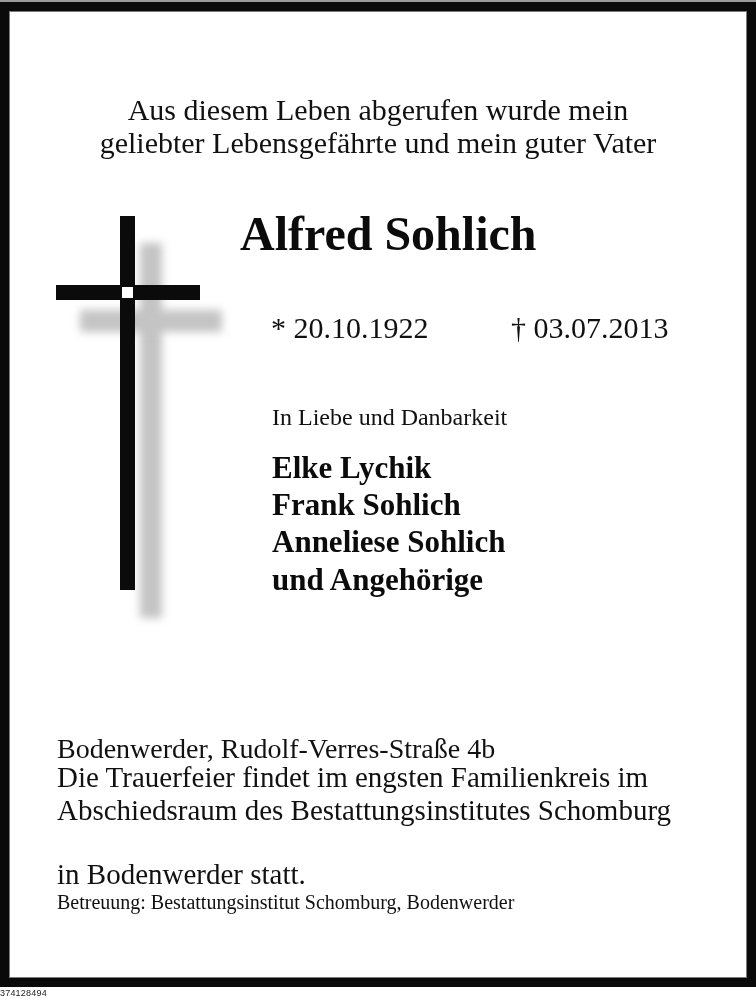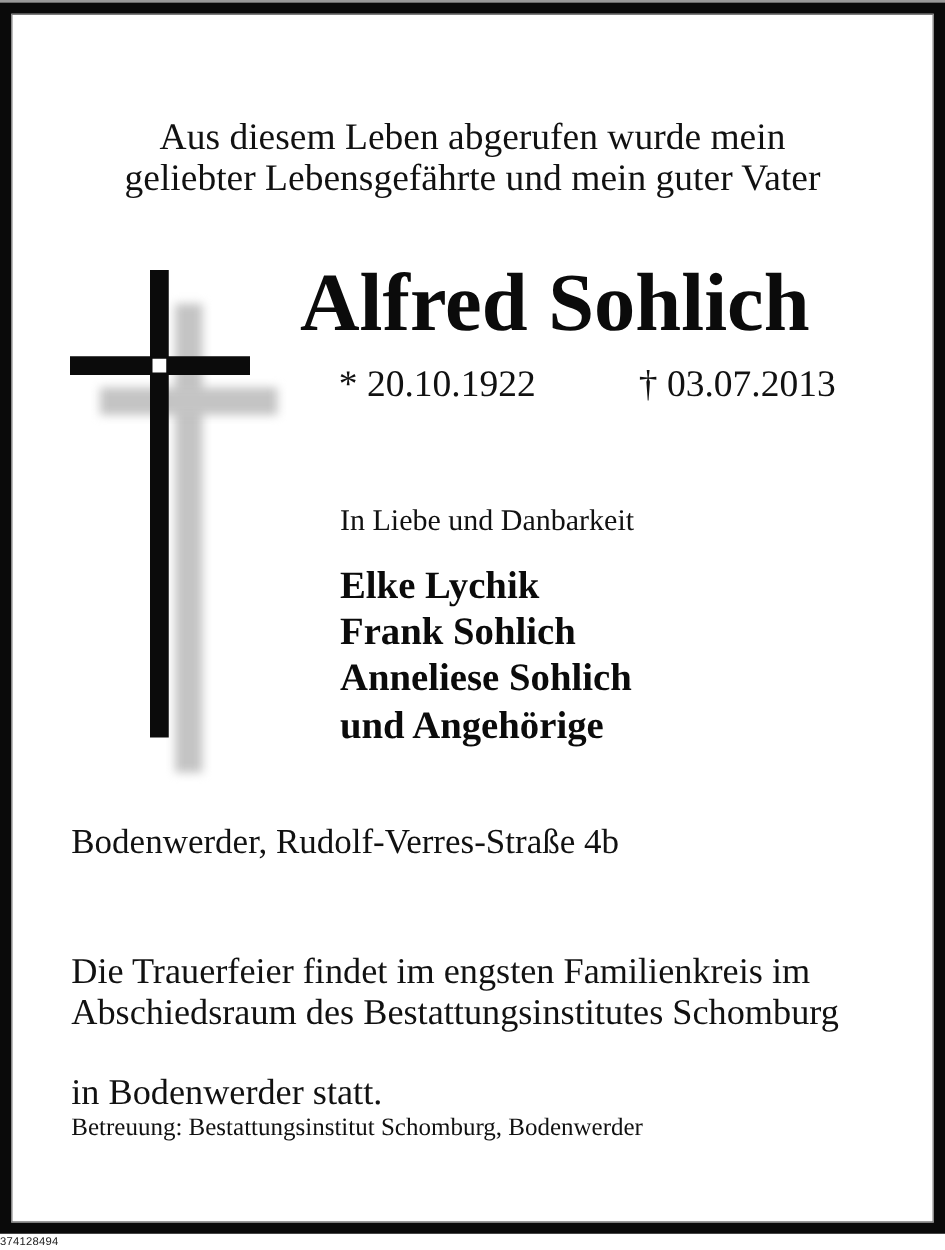--- a/index.html
+++ b/index.html
@@ -43,26 +43,26 @@
     white-space: nowrap;
     margin: 0;
   }
   .center {
     left: 0;
     width: 756px;
     text-align: center;
   }
   .intro { font-size: 30px; }
   .name {
-    font-size: 66px;
+    font-size: 48px;
     font-weight: bold;
     left: 240px;
     color: #0b0b0b;
   }
-  .date { font-size: 30px; }
+  .date { font-size: 30px; margin-top: 20px; }
   .thanks { font-size: 24px; left: 272px; }
   .mourner {
     font-size: 31px;
     font-weight: bold;
     left: 272px;
     color: #0b0b0b;
   }
   .address { font-size: 28px; left: 57px; }
   .para { font-size: 29px; left: 57px; }
   .care { font-size: 20px; left: 57px; }
@@ -138,21 +138,21 @@
 
 <p class="t thanks" style="top:405px;">In Liebe und Danbarkeit</p>
 
 <div>
   <p class="t mourner" style="top:452px;">Elke Lychik</p>
   <p class="t mourner" style="top:489px;">Frank Sohlich</p>
   <p class="t mourner" style="top:526px;">Anneliese Sohlich</p>
   <p class="t mourner" style="top:564px;">und Angehörige</p>
 </div>
 
-<p class="t address" style="top:660px;text-align:center;">Bodenwerder, Rudolf-Verres-Straße 4b</p>
+<p class="t address" style="top:735px;text-align:center;">Bodenwerder, Rudolf-Verres-Straße 4b</p>
 
 <div>
   <p class="t para" style="top:763px;">Die Trauerfeier findet im engsten Familienkreis im</p>
   <p class="t para" style="top:796px;">Abschiedsraum des Bestattungsinstitutes Schomburg</p>
   <p class="t para" style="top:860px;">in Bodenwerder statt.</p>
 </div>
 
 <p class="t care" style="top:892px;">Betreuung: Bestattungsinstitut Schomburg, Bodenwerder</p>
 
 <div class="footer-id">374128494</div>

